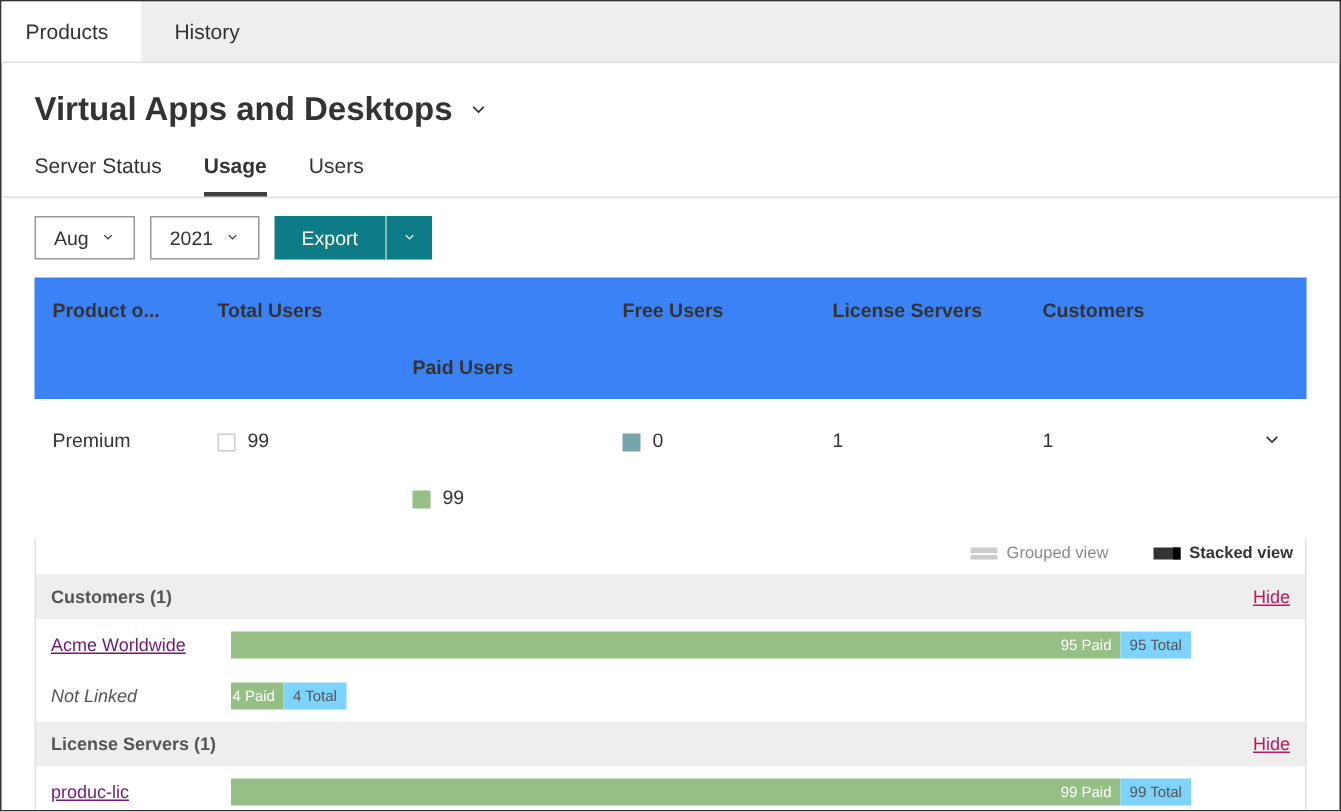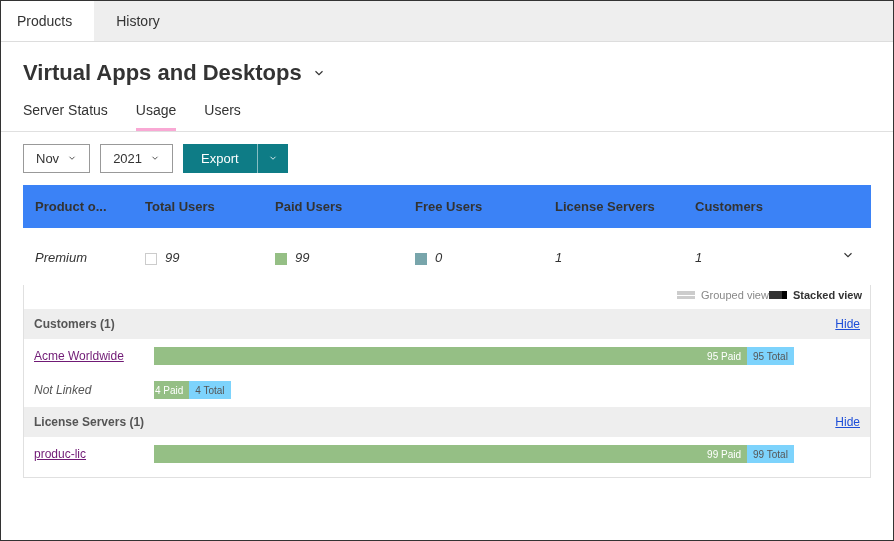--- a/index.html
+++ b/index.html
@@ -7,48 +7,48 @@
 .frame { border: 1px solid #333; width: 894px; height: 541px; overflow: hidden; }
 .topbar { background: #eee; display: flex; border-bottom: 1px solid #ddd; }
 .top-tab { padding: 12px 22px; cursor: pointer; font-size: 14px; color: #333; }
 .top-tab.active { background: #fff; padding-left: 16px; }
 .page-title-row { display: flex; align-items: center; padding: 18px 22px 8px; }
 .page-title { font-size: 22px; font-weight: 600; margin-right: 10px; }
 .chevron-down { display: inline-block; }
 .chevron-down svg { display: block; }
 .subtabs { display: flex; padding: 0 22px; border-bottom: 1px solid #e0e0e0; gap: 28px; }
 .subtab { padding: 8px 0 10px; cursor: pointer; font-size: 14px; color: #333; }
-.subtab.active { border-bottom: 3px solid #f9a8d4; font-weight: 400; }
+.subtab.active { border-bottom: 3px solid #404040; font-weight: 700; }
 .controls { display: flex; padding: 12px 22px; gap: 10px; }
 .dropdown { border: 1px solid #999; background: #fff; padding: 6px 12px; display: flex; align-items: center; gap: 8px; cursor: pointer; font-size: 13px; }
 .export-btn { background: #0e7c86; color: #fff; border: none; padding: 7px 18px; cursor: pointer; font-size: 13px; display: flex; align-items: center; }
 .export-split { background: #0e7c86; border-left: 1px solid rgba(255,255,255,0.5); padding: 7px 10px; display: flex; align-items: center; cursor: pointer; }
 .table-area { padding: 0 22px; }
 .table-header { background: #3b82f6; display: flex; padding: 14px 12px; font-size: 13px; font-weight: 700; }
 .col1 { width: 110px; }
 .col2 { width: 130px; }
-.col3 { width: 140px; }
+.col3 { width: 140px; margin-top: 38px; }
 .col4 { width: 140px; }
 .col5 { width: 140px; }
 .col6 { width: 120px; }
 .col7 { width: 40px; text-align: right; }
-.table-row { display: flex; padding: 20px 12px; font-size: 13px; align-items: flex-end; font-style: italic; }
+.table-row { display: flex; padding: 20px 12px; font-size: 13px; align-items: flex-start; }
 .swatch { display: inline-block; width: 12px; height: 12px; margin-right: 8px; vertical-align: middle; }
 .swatch.empty { border: 1px solid #ccc; background: #fff; }
 .swatch.green { background: #95bf85; }
 .swatch.teal { background: #78a5ab; }
-.legend-row { display: flex; justify-content: flex-end; padding: 4px 8px 8px; font-size: 11px; color: #888; }
+.legend-row { display: flex; justify-content: flex-end; gap: 30px; padding: 4px 8px 8px; font-size: 11px; color: #888; }
 .legend-item { display: flex; align-items: center; gap: 6px; }
 .legend-item.active { color: #333; font-weight: 600; }
 .legend-mark { width: 18px; height: 8px; display: inline-block; position: relative; }
 .legend-mark.grouped { background: linear-gradient(#ccc 0 4px, #fff 4px 5px, #ccc 5px); }
 .legend-mark.stacked { background: #333; }
 .legend-mark.stacked::after { content: ""; position: absolute; right: 0; top: 0; width: 5px; height: 8px; background: #000; }
 .section-header { background: #eee; padding: 8px 10px; display: flex; justify-content: space-between; font-size: 12px; font-weight: 600; color: #555; }
-.hide-link { color: #1d4ed8; text-decoration: underline; font-weight: normal; cursor: pointer; }
+.hide-link { color: #be185d; text-decoration: underline; font-weight: normal; cursor: pointer; }
 .bar-row { display: flex; align-items: center; padding: 8px 10px; }
 .bar-label { width: 120px; font-size: 12px; }
 .bar-label a { color: #701a75; text-decoration: underline; }
 .bar-label.italic { font-style: italic; color: #555; }
 .bar-track { flex: 1; display: flex; align-items: center; }
 .bar-fill { background: #95bf85; height: 18px; display: flex; align-items: center; justify-content: flex-end; padding-right: 6px; color: #fff; font-size: 10px; white-space: nowrap; }
 .bar-total { background: #7dd3fc; height: 18px; display: flex; align-items: center; padding: 0 6px; color: #555; font-size: 10px; white-space: nowrap; }
 .detail-card { border: 1px solid #e0e0e0; border-top: none; padding-bottom: 6px; margin-bottom: 10px; }
 </style>
 </head>
@@ -70,21 +70,21 @@
   </div>
 
   <div class="subtabs">
     <div class="subtab">Server Status</div>
     <div class="subtab active">Usage</div>
     <div class="subtab">Users</div>
   </div>
 
   <div class="controls">
     <div class="dropdown">
-      <span>Nov</span>
+      <span>Aug</span>
       <span><svg width="10" height="10" viewBox="0 0 24 24">
             <path d="M6 9l6 6 6-6" stroke="#333" stroke-width="2" fill="none"></path>
           </svg></span>
     </div>
     <div class="dropdown">
       <span>2021</span>
       <span><svg width="10" height="10" viewBox="0 0 24 24">
             <path d="M6 9l6 6 6-6" stroke="#333" stroke-width="2" fill="none"></path>
           </svg></span>
     </div>

